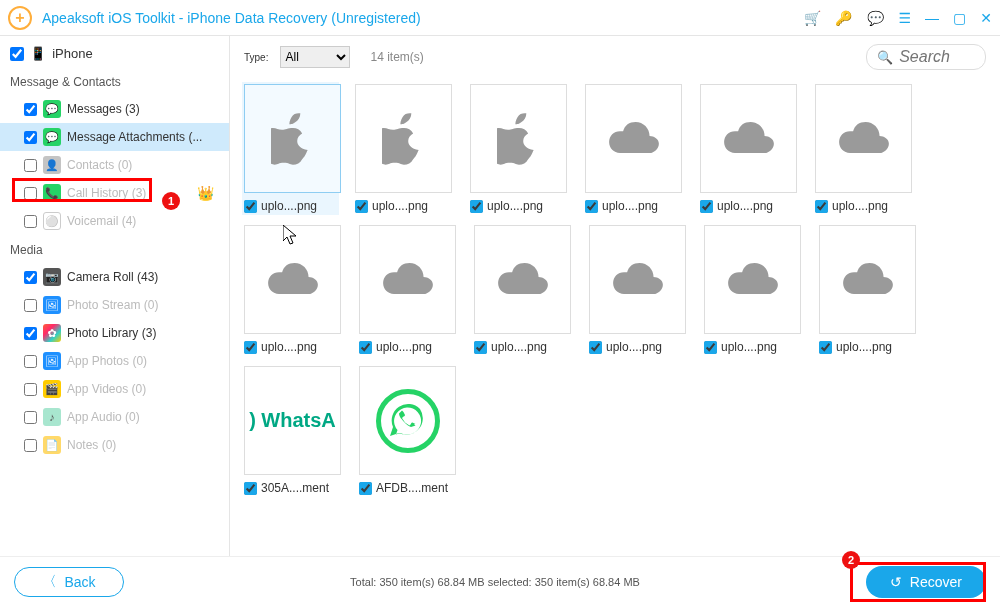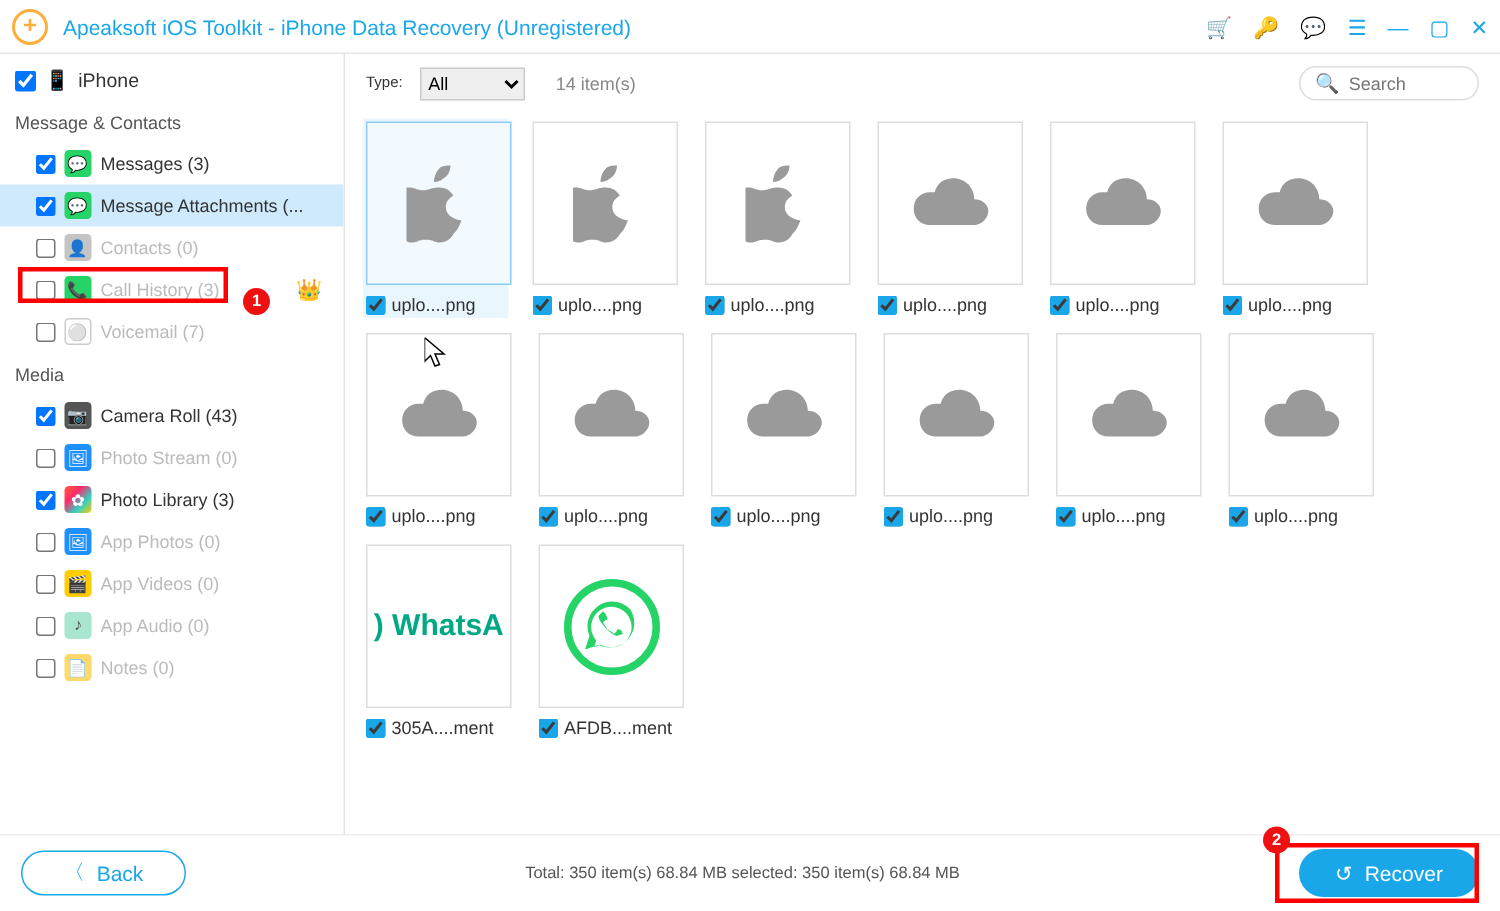--- a/index.html
+++ b/index.html
@@ -30,21 +30,21 @@
 .ic-yellow { background: #ffd96a; color: #555; }
 .crown { position: absolute; right: 14px; color: #f5a623; font-size: 14px; }
 .red-box { position: absolute; border: 3px solid #ff0000; pointer-events: none; }
 .red-circle { position: absolute; width: 18px; height: 18px; border-radius: 50%; background: #e11; color: #fff; font-size: 11px; display: flex; align-items: center; justify-content: center; font-weight: bold; pointer-events: none; }
 .content { flex: 1; display: flex; flex-direction: column; }
 .toolbar { display: flex; align-items: center; gap: 12px; padding: 8px 14px; }
 .toolbar label { font-size: 10px; }
 .toolbar select { width: 70px; height: 22px; border: 1px solid #ccc; font-size: 12px; }
 .count { color: #888; font-size: 12px; margin-left: 8px; }
 .search { margin-left: auto; border: 1px solid #ddd; border-radius: 12px; padding: 3px 10px; display: flex; align-items: center; gap: 6px; width: 120px; }
-.search input { border: none; outline: none; width: 80px; font-size: 12px; color: #3b82f6; }
+.search input { border: none; outline: none; width: 80px; font-size: 16px; font-style: italic; color: #3b82f6; }
 .grid { flex: 1; padding: 6px 14px; overflow-y: auto; }
 .grid-row { display: flex; gap: 18px; margin-bottom: 12px; }
 .thumb { width: 97px; }
 .thumb-box { width: 97px; height: 109px; border: 1px solid #ddd; display: flex; align-items: center; justify-content: center; background: #fff; }
 .thumb.sel .thumb-box { border: 1px solid #8ecdf2; background: #f3faff; }
 .thumb-cap { display: flex; align-items: center; gap: 4px; margin-top: 6px; font-size: 12px; }
 .thumb-cap input { width: 13px; height: 13px; accent-color: #1aa7ea; }
 .thumb.sel { background: #eaf6fe; padding: 2px; margin: -2px; }
 .apple-svg { width: 44px; height: 52px; fill: #9a9a9a; }
 .cloud-svg { width: 56px; height: 40px; fill: #9a9a9a; }
@@ -101,21 +101,21 @@
     </div>
     <div class="item-row disabled">
       <input type="checkbox" style="">
       <span class="item-icon ic-green">📞</span>
       <span>Call History (3)</span>
       <span class="crown">👑</span>
     </div>
     <div class="item-row disabled">
       <input type="checkbox" style="">
       <span class="item-icon ic-white">⚪</span>
-      <span>Voicemail (7)</span>
+      <span>Voicemail (4)</span>
     </div>
 
     <div class="cat-header">Media</div>
     <div class="item-row">
       <input type="checkbox" checked="" style="">
       <span class="item-icon ic-darkgray">📷</span>
       <span>Camera Roll (43)</span>
     </div>
     <div class="item-row disabled">
       <input type="checkbox" style="">

